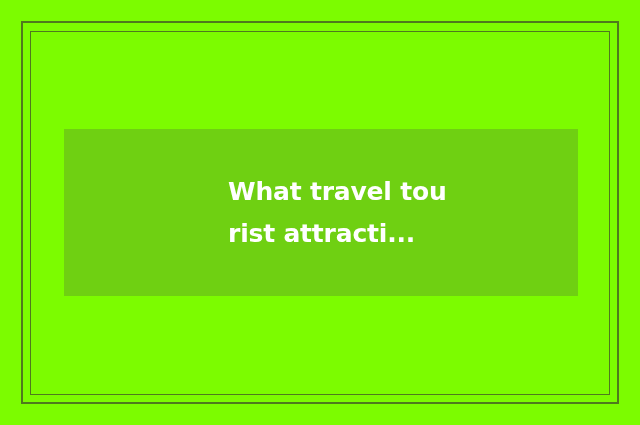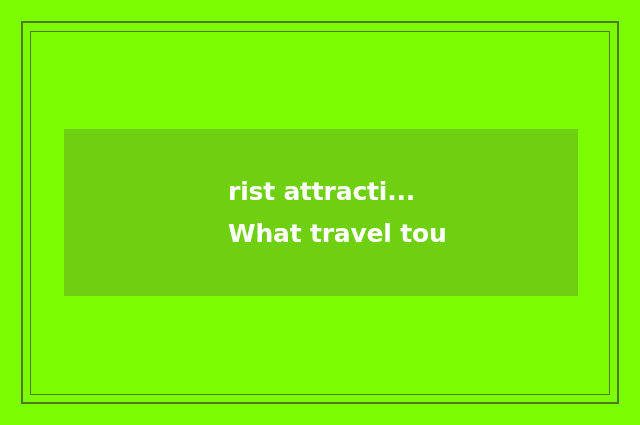--- a/index.html
+++ b/index.html
@@ -77,16 +77,16 @@
 </style>
 </head>
 <body>
 
 <div class="stage">
 
   <div class="frame-outer"></div>
   <div class="frame-inner"></div>
 
   <div class="caption-panel">
-    <p class="caption-text"><span class="caption-line">rist attracti...</span><span class="caption-line">What travel tou</span></p>
+    <p class="caption-text"><span class="caption-line">What travel tou</span><span class="caption-line">rist attracti...</span></p>
   </div>
 
 </div>
 
 </body></html>

